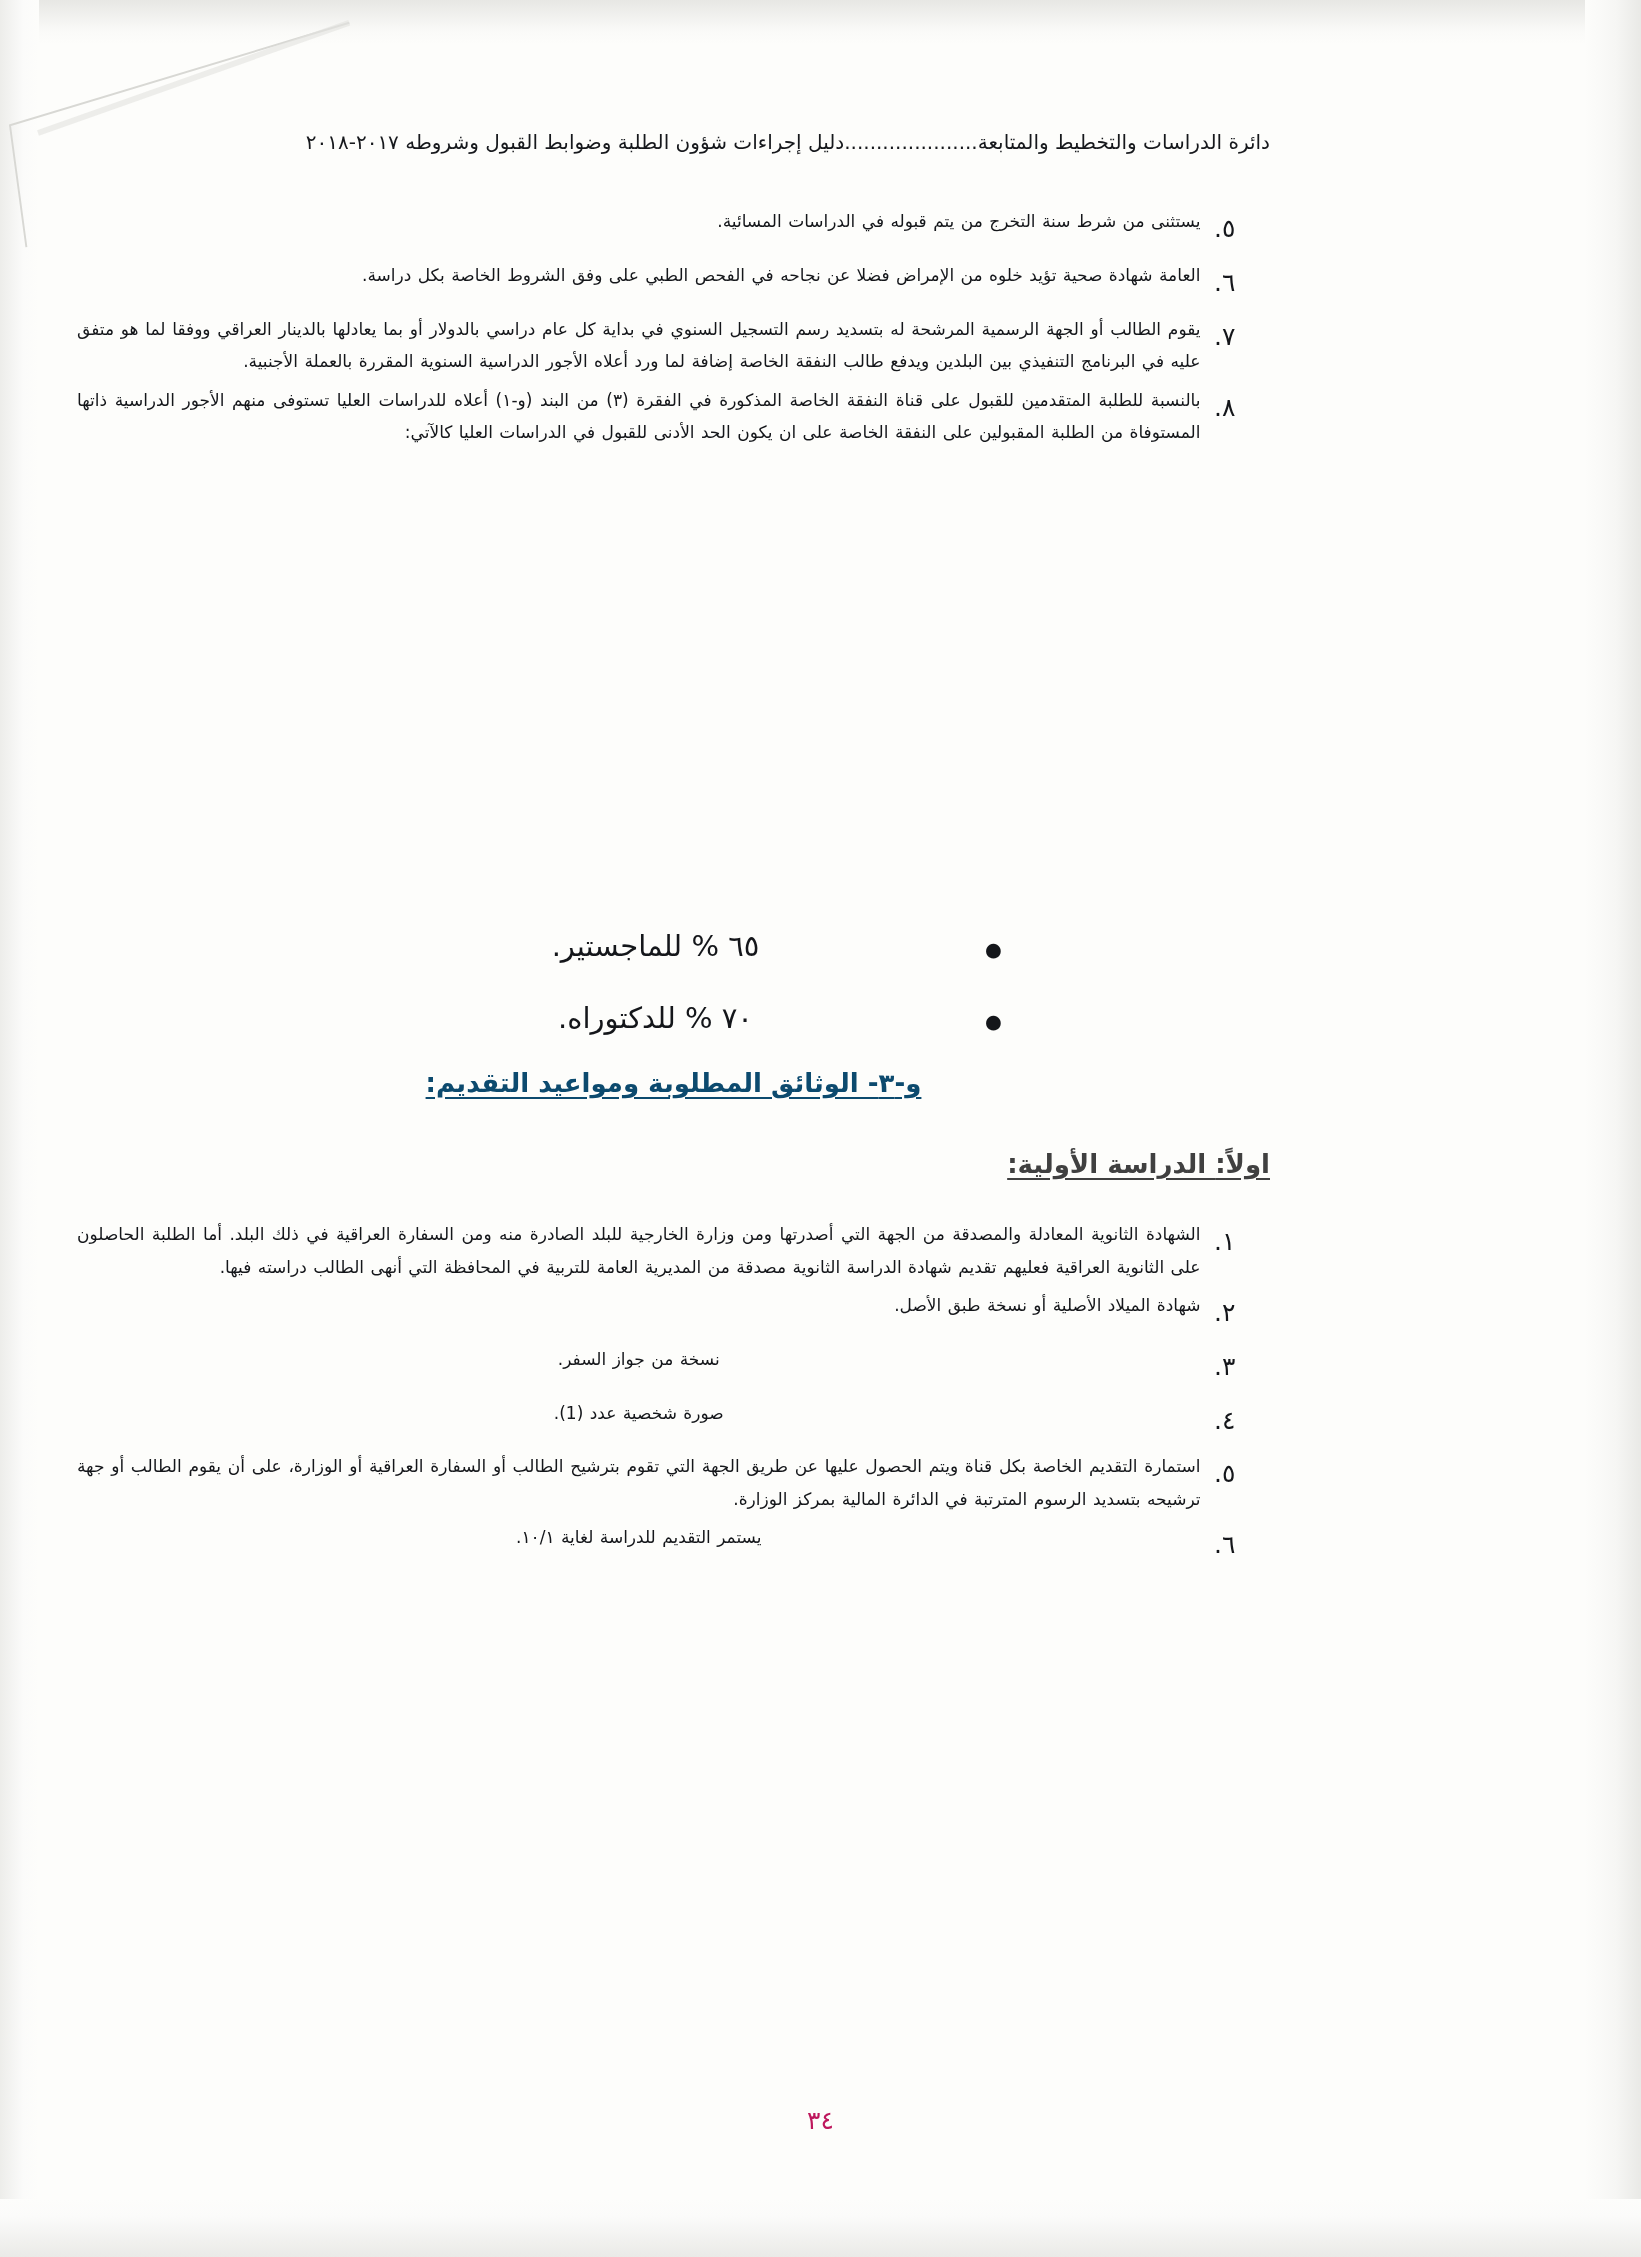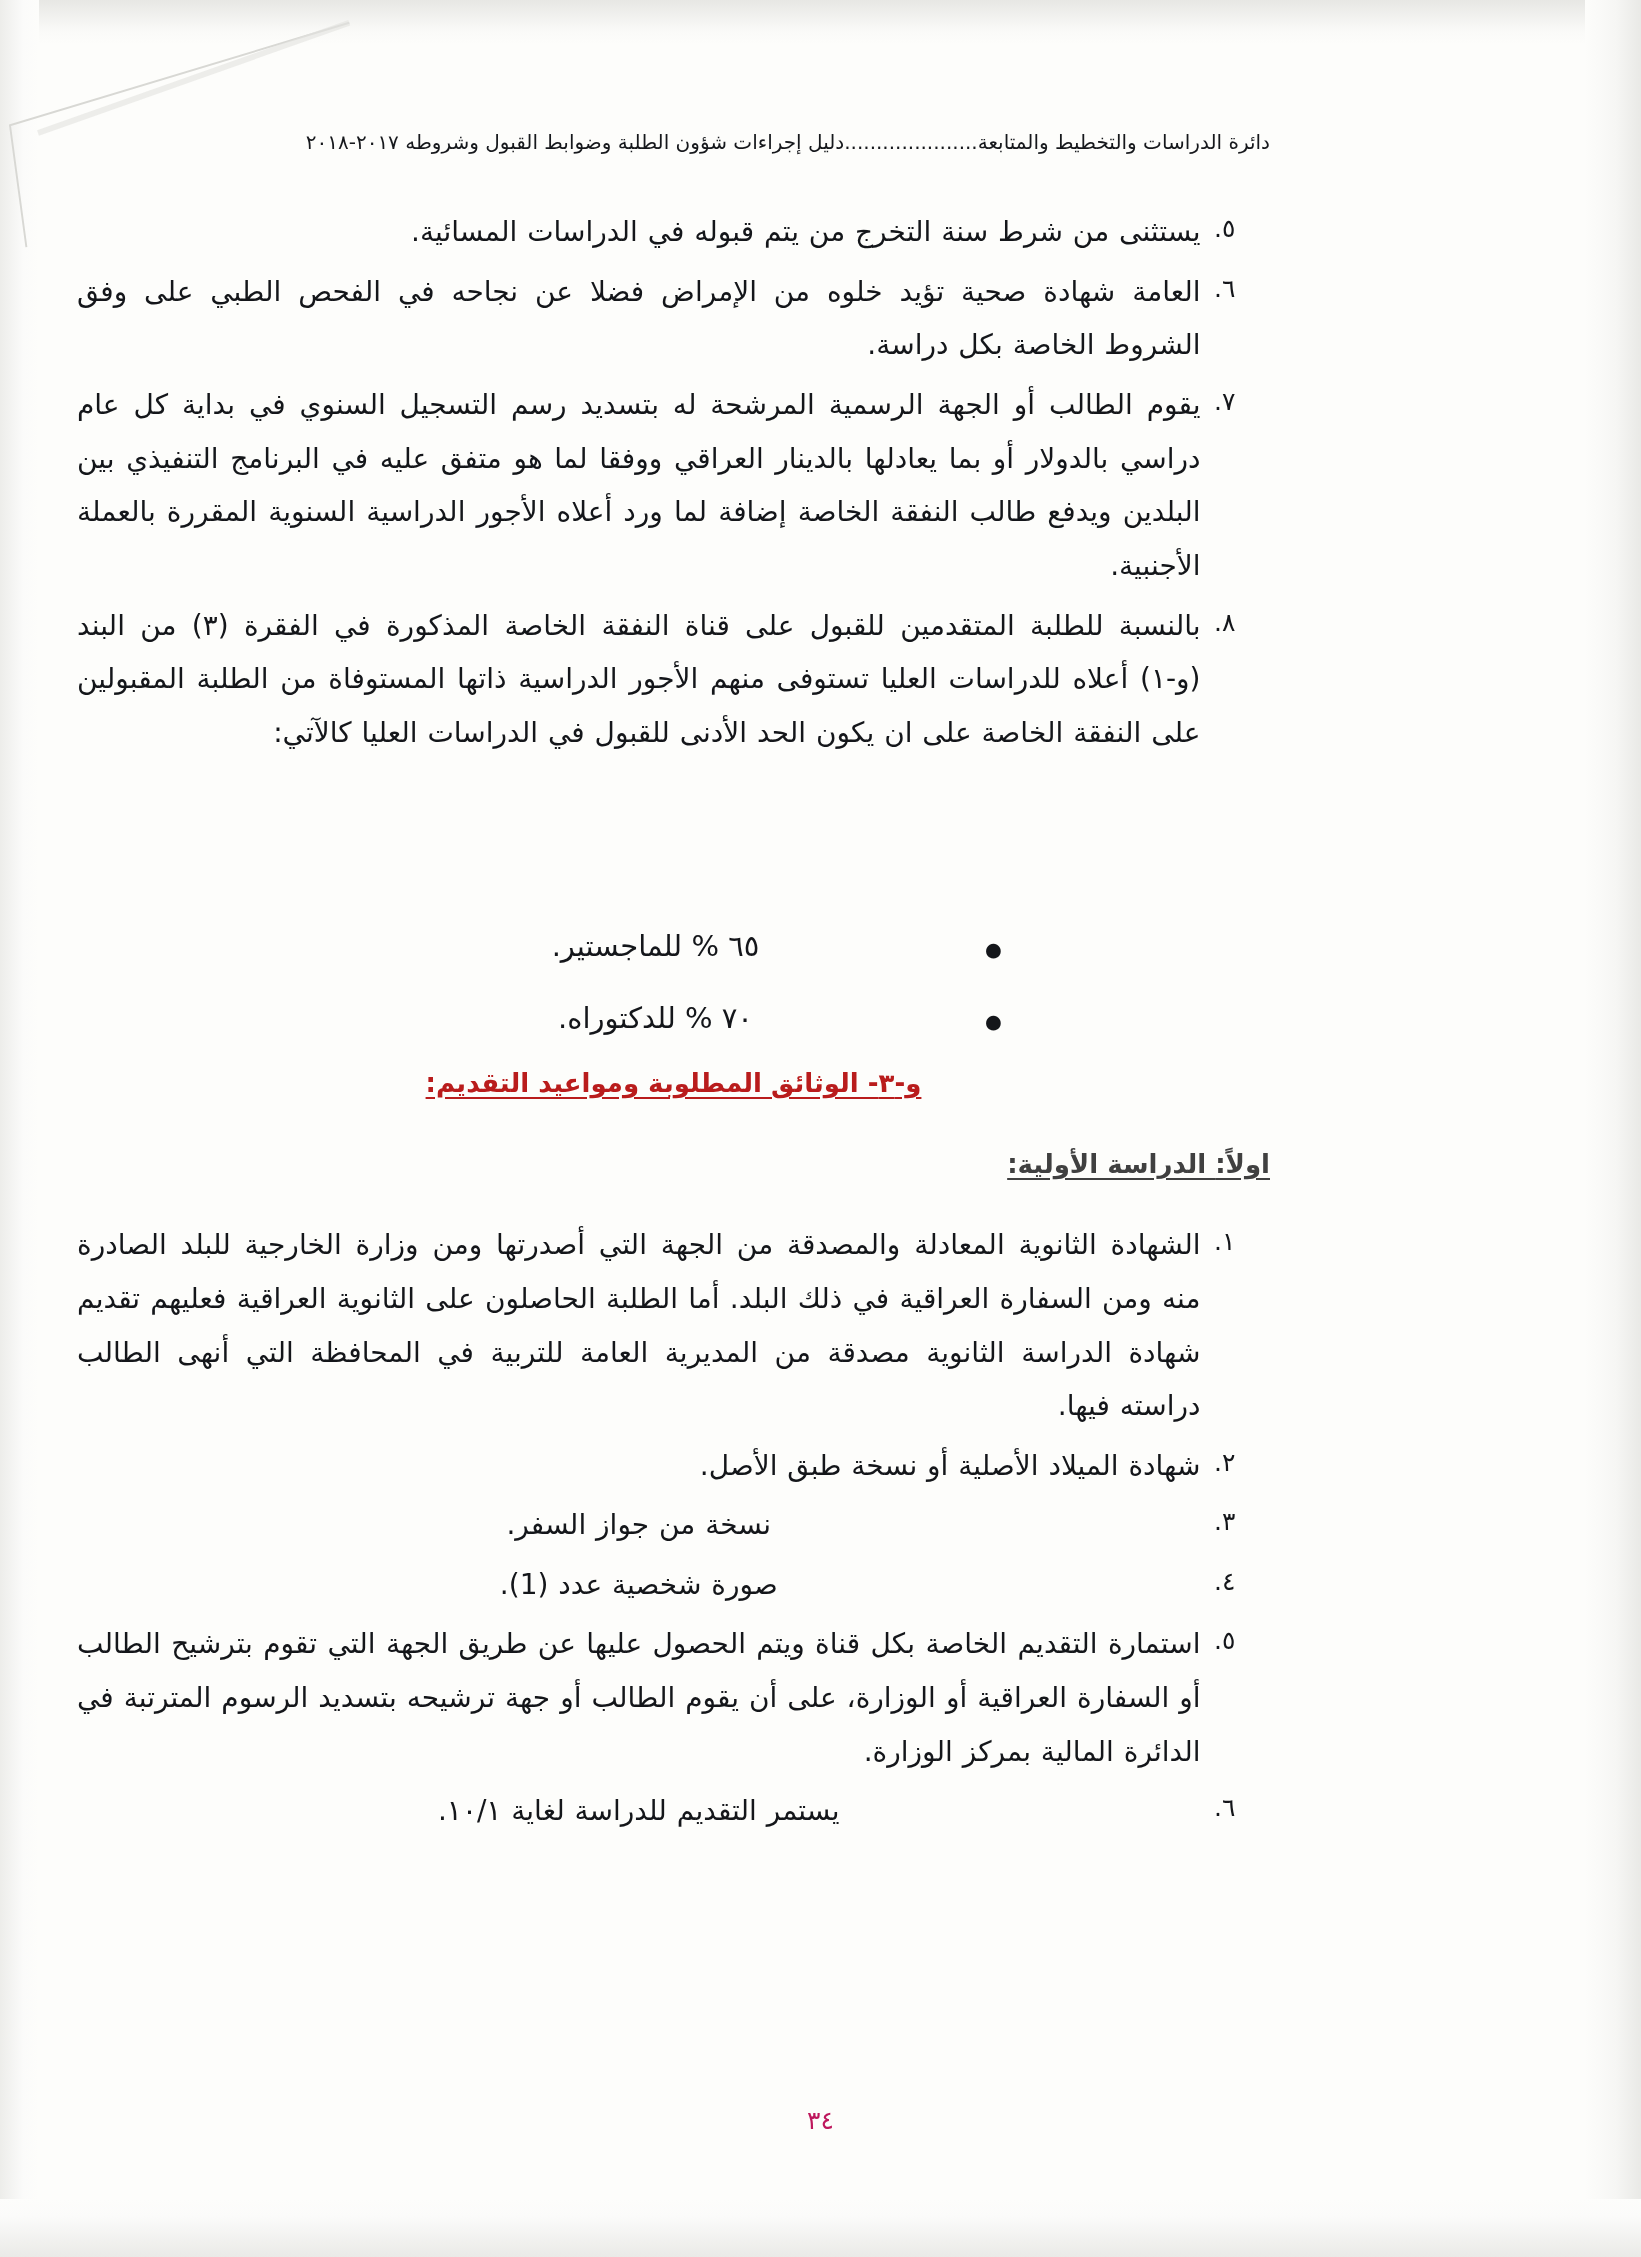--- a/index.html
+++ b/index.html
@@ -94,21 +94,21 @@
     width: 56px;
     text-align: left;
     padding-left: 13.5px;
     font-size: 25px;
     line-height: 1.92;
     color: #14161a;
     white-space: nowrap;
   }
   .li-body {
     flex: 1 1 auto;
-    font-size: 28px;
+    font-size: 17px;
     line-height: 1.92;
     color: #14161a;
     text-align: justify;
     text-align-last: right;
     word-spacing: 1px;
   }
   .li-body.single {
     text-align: right;
     text-align-last: right;
   }
@@ -141,21 +141,21 @@
   }
 
   
   .section-heading {
     position: absolute;
     right: 224px;
     width: 1193px;
     text-align: center;
     font-size: 26px;
     font-weight: bold;
-    color: #b91c1c;
+    color: #0c4a6e;
   }
   .section-heading span.underline-txt {
     text-decoration: underline;
     text-underline-offset: 4.8px;
   }
   .sub-heading {
     position: absolute;
     right: 224px;
     width: 1193px;
     text-align: right;

